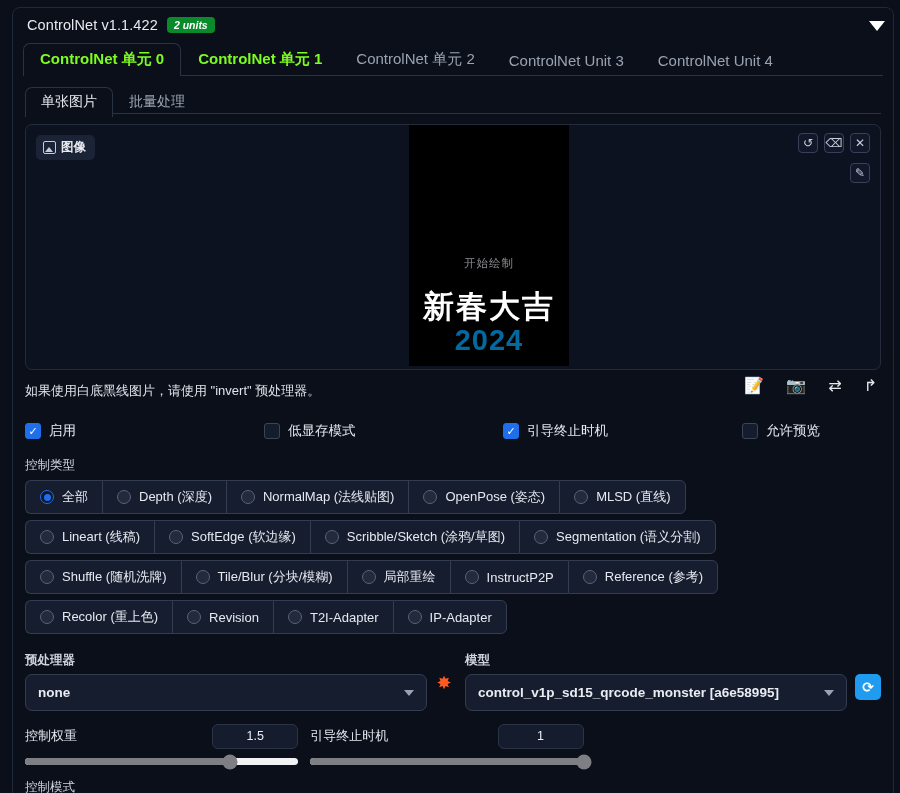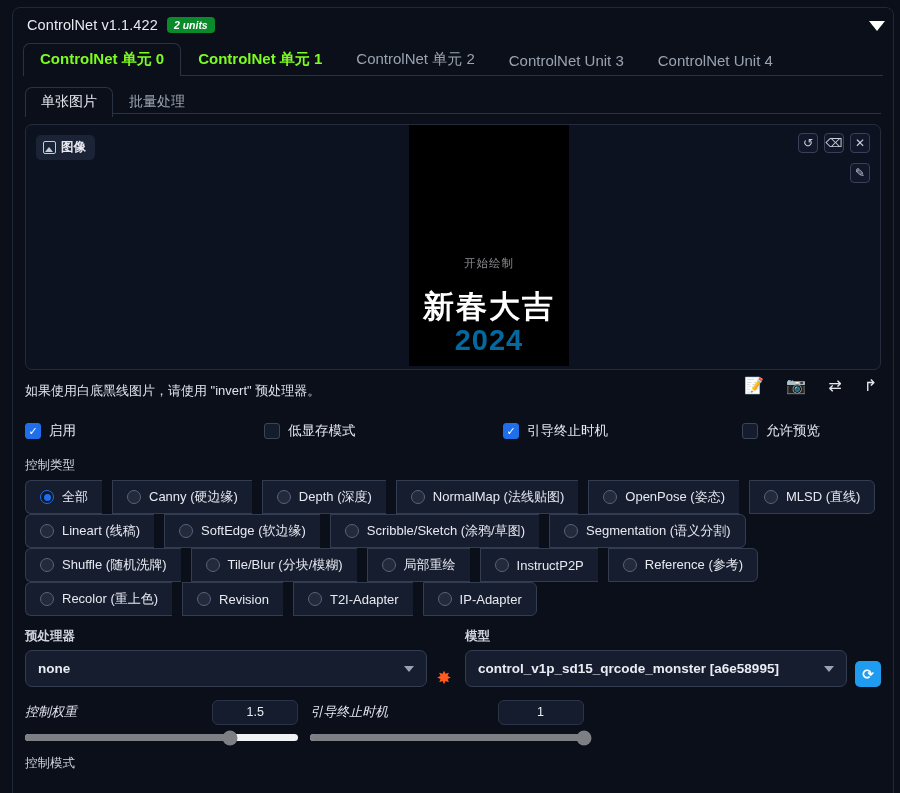--- a/index.html
+++ b/index.html
@@ -257,22 +257,22 @@
   
   .section-label {
     font-size: 12.5px;
     color: #cfd5e0;
     margin: 13px 0 6px 0;
   }
   .radio-grid { display: flex; flex-wrap: wrap; gap: 0; }
   .radio-row {
     display: flex;
     width: 100%;
-    margin-bottom: 0;
-    gap: 10px;
+    margin-bottom: 6px;
+    gap: 0;
   }
   .radio-item {
     display: flex;
     align-items: center;
     gap: 8px;
     border: 1px solid #333d52;
     background: #161d2e;
     padding: 7px 14px;
     font-size: 13px;
     color: #e6e9f0;
@@ -298,21 +298,21 @@
   
   .dd-row {
     display: flex;
     margin-top: 12px;
     gap: 0;
     font-weight: bold;
   }
   .dd-col { width: 50%; padding-right: 0px; }
   .dd-col.right { padding-left: 12px; }
   .dd-label { font-size: 12.5px; color: #cfd5e0; margin-bottom: 5px; }
-  .dd-inner { display: flex; align-items: flex-end; gap: 8px; }
+  .dd-inner { display: flex; align-items: flex-start; gap: 8px; }
   .dropdown {
     flex: 1;
     height: 37px;
     border: 1px solid #333d52;
     border-radius: 7px;
     background: #161d2e;
     display: flex;
     align-items: center;
     padding: 0 12px;
     font-size: 13.5px;
@@ -348,21 +348,21 @@
 
   
   .slider-row { display: flex; margin-top: 12px; }
   .slider-block { width: 33.33%; padding-right: 12px; }
   .slider-top {
     display: flex;
     align-items: center;
     justify-content: space-between;
     height: 26px;
   }
-  .slider-name { font-size: 13px; color: #e4e7ee; font-style: italic; }
+  .slider-name { font-size: 13px; color: #e4e7ee; }
   .slider-val {
     width: 86px; height: 25px;
     border: 1px solid #2b3447;
     border-radius: 6px;
     background: #151c2e;
     font-size: 12.5px;
     color: #e9ecf2;
     display: flex; align-items: center; justify-content: center;
     cursor: text;
   }
@@ -472,24 +472,20 @@
       <div class="section-label">控制类型</div>
       <div class="radio-grid">
 
         <div class="radio-row">
           <div class="radio-item">
             <span class="radio-dot on"></span>
             <span>全部</span>
           </div>
           <div class="radio-item">
             <span class="radio-dot"></span>
-            <span>Canny (硬边缘)</span>
-          </div>
-          <div class="radio-item">
-            <span class="radio-dot"></span>
             <span>Depth (深度)</span>
           </div>
           <div class="radio-item">
             <span class="radio-dot"></span>
             <span>NormalMap (法线贴图)</span>
           </div>
           <div class="radio-item">
             <span class="radio-dot"></span>
             <span>OpenPose (姿态)</span>
           </div>

